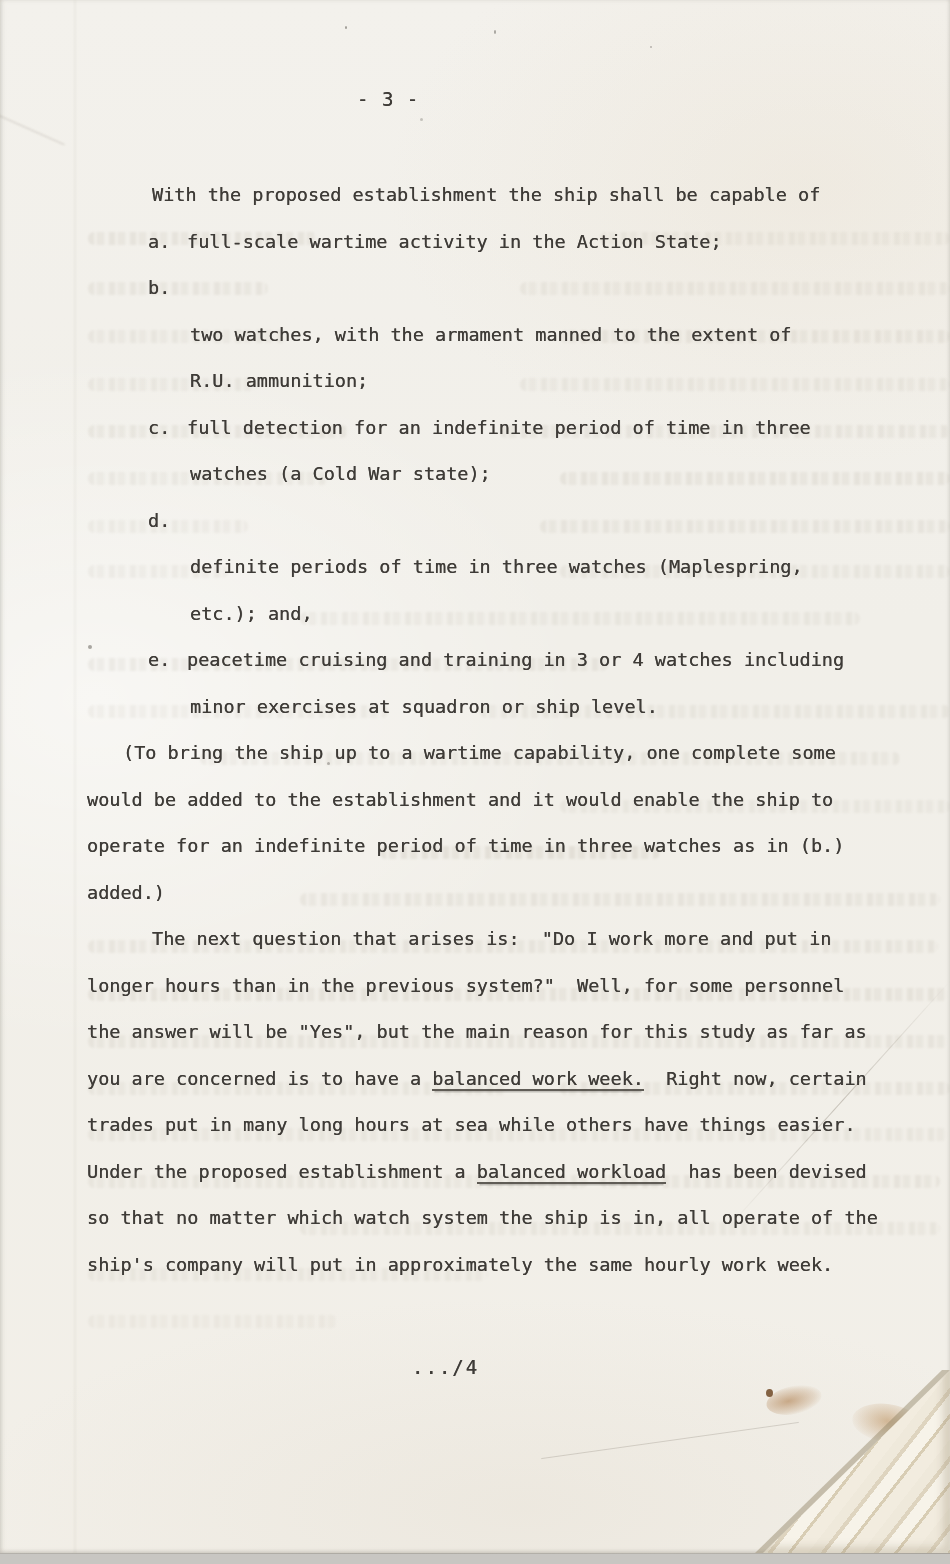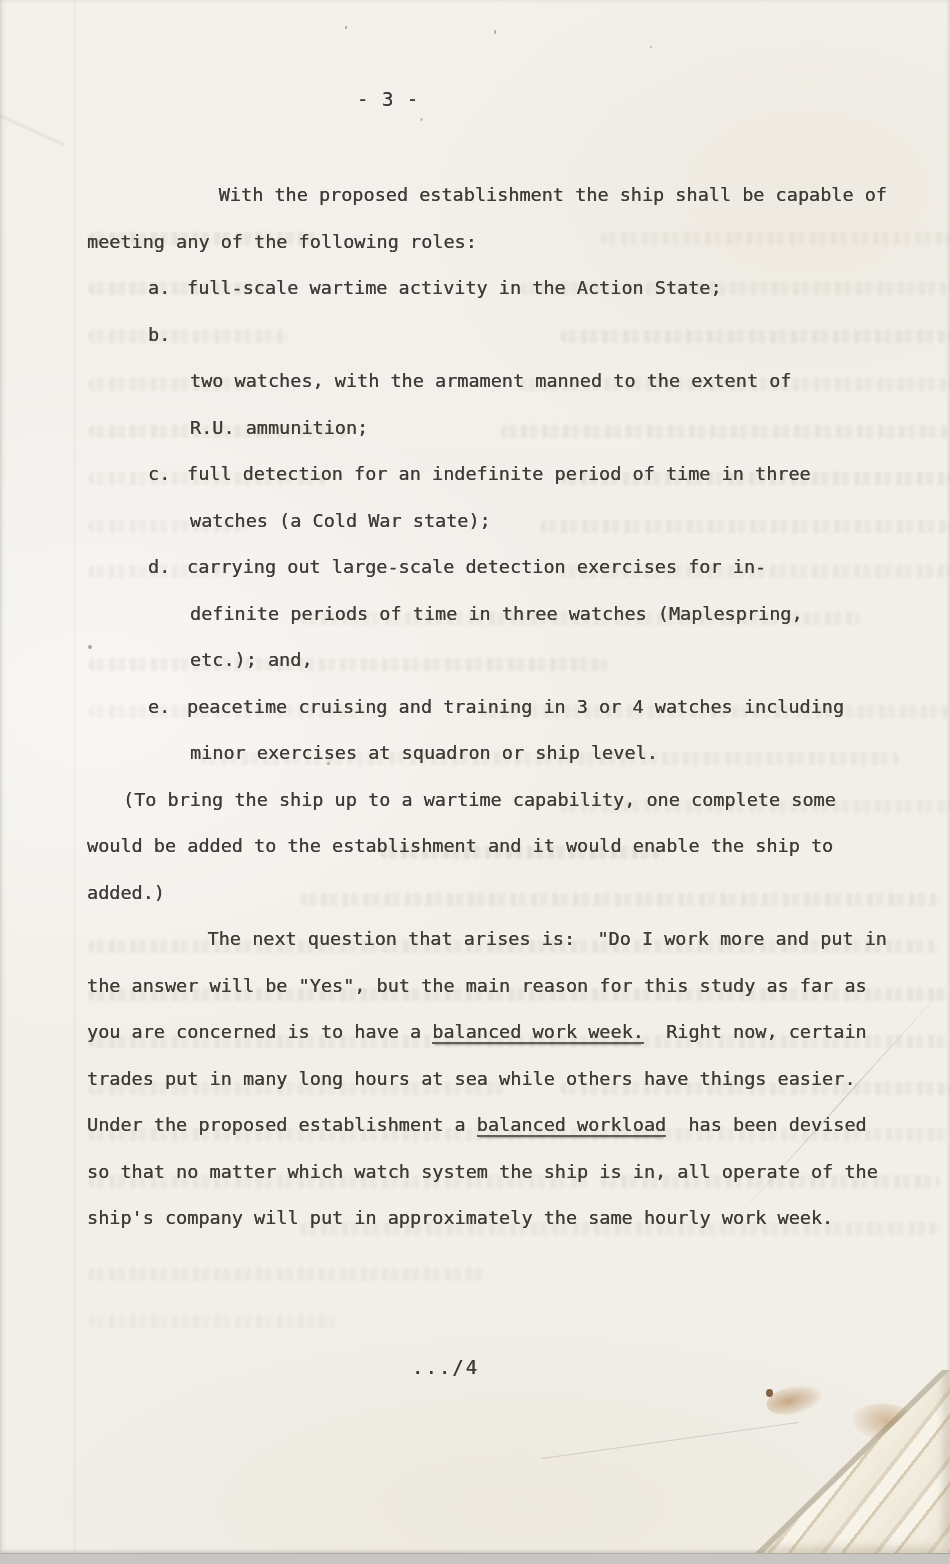--- a/index.html
+++ b/index.html
@@ -20,21 +20,21 @@
   .ink{color:#3e3b37;text-shadow:0 0 .6px rgba(62,59,55,.85), .4px .4px 0 rgba(62,59,55,.2);}
   .page-header{
     position:absolute;top:88px;left:357px;font-size:19px;white-space:pre;letter-spacing:1px;
   }
   .doc{
     position:absolute;top:172px;left:87px;width:800px;
     font-size:18.5px;line-height:46.5px;
   }
   .line{white-space:pre;}
   .l-none{padding-left:0;}
-  .l-para{padding-left:65px;text-align:right;}
+  .l-para{padding-left:65px;}
   .l-paren{padding-left:36px;}
   .l-cont{padding-left:103px;}
   .l-list{display:flex;}
   .l-list .label{margin-left:61px;width:39px;flex:none;}
   .u{border-bottom:2px solid rgba(60,56,50,.8);box-shadow:0 4px 0 -2.5px rgba(60,56,50,.25);}
   .page-footer{
     position:absolute;top:1356px;left:412px;font-size:19px;white-space:pre;letter-spacing:2px;
   }
   
   .ghosts{position:absolute;left:0;top:0;width:950px;height:1554px;pointer-events:none;}
@@ -149,36 +149,37 @@
   <div class="speck" style="left:345px;top:26px;width:2px;height:3px;opacity:.55;"></div>
   <div class="speck" style="left:494px;top:30px;width:2px;height:4px;opacity:.5;"></div>
   <div class="speck" style="left:650px;top:46px;width:2px;height:2px;opacity:.4;"></div>
   <div class="speck" style="left:420px;top:118px;width:3px;height:3px;opacity:.3;"></div>
   <div class="speck" style="left:327px;top:762px;width:3px;height:3px;opacity:.4;"></div>
 
   <div class="page-header ink">- 3 -</div>
 
   <div class="doc ink">
       <div class="line l-para"><span><span>With the proposed establishment the ship shall be capable of</span></span></div>
-      <div class="line l-none"><span><span>meeting any of the following roles:</span></span></div>
       <div class="line l-list"><span class="label">a.</span><span><span>full-scale wartime activity in the Action State;</span></span></div>
       <div class="line l-list"><span class="label">b.</span></div>
       <div class="line l-cont"><span><span>two watches, with the armament manned to the extent of</span></span></div>
       <div class="line l-cont"><span><span>R.U. ammunition;</span></span></div>
       <div class="line l-list"><span class="label">c.</span><span><span>full detection for an indefinite period of time in three</span></span></div>
       <div class="line l-cont"><span><span>watches (a Cold War state);</span></span></div>
-      <div class="line l-list"><span class="label">d.</span><span><span>carrying out large-scale detection exercises for in-</span></span></div>
+      <div class="line l-list"><span class="label">d.</span></div>
       <div class="line l-cont"><span><span>definite periods of time in three watches (Maplespring,</span></span></div>
       <div class="line l-cont"><span><span>etc.); and,</span></span></div>
       <div class="line l-list"><span class="label">e.</span><span><span>peacetime cruising and training in 3 or 4 watches including</span></span></div>
       <div class="line l-cont"><span><span>minor exercises at squadron or ship level.</span></span></div>
       <div class="line l-paren"><span><span>(To bring the ship up to a wartime capability, one complete some</span></span></div>
       <div class="line l-none"><span><span>would be added to the establishment and it would enable the ship to</span></span></div>
+      <div class="line l-none"><span><span>operate for an indefinite period of time in three watches as in (b.)</span></span></div>
       <div class="line l-none"><span><span>added.)</span></span></div>
       <div class="line l-para"><span><span>The next question that arises is:  "Do I work more and put in</span></span></div>
+      <div class="line l-none"><span><span>longer hours than in the previous system?"  Well, for some personnel</span></span></div>
       <div class="line l-none"><span><span>the answer will be "Yes", but the main reason for this study as far as</span></span></div>
       <div class="line l-none"><span><span>you are concerned is to have a </span><span class="u">balanced work week.</span><span>  Right now, certain</span></span></div>
       <div class="line l-none"><span><span>trades put in many long hours at sea while others have things easier.</span></span></div>
       <div class="line l-none"><span><span>Under the proposed establishment a </span><span class="u">balanced workload</span><span>  has been devised</span></span></div>
       <div class="line l-none"><span><span>so that no matter which watch system the ship is in, all operate of the</span></span></div>
       <div class="line l-none"><span><span>ship's company will put in approximately the same hourly work week.</span></span></div>
     </div>
 
   <div class="page-footer ink">.../4</div>
 

